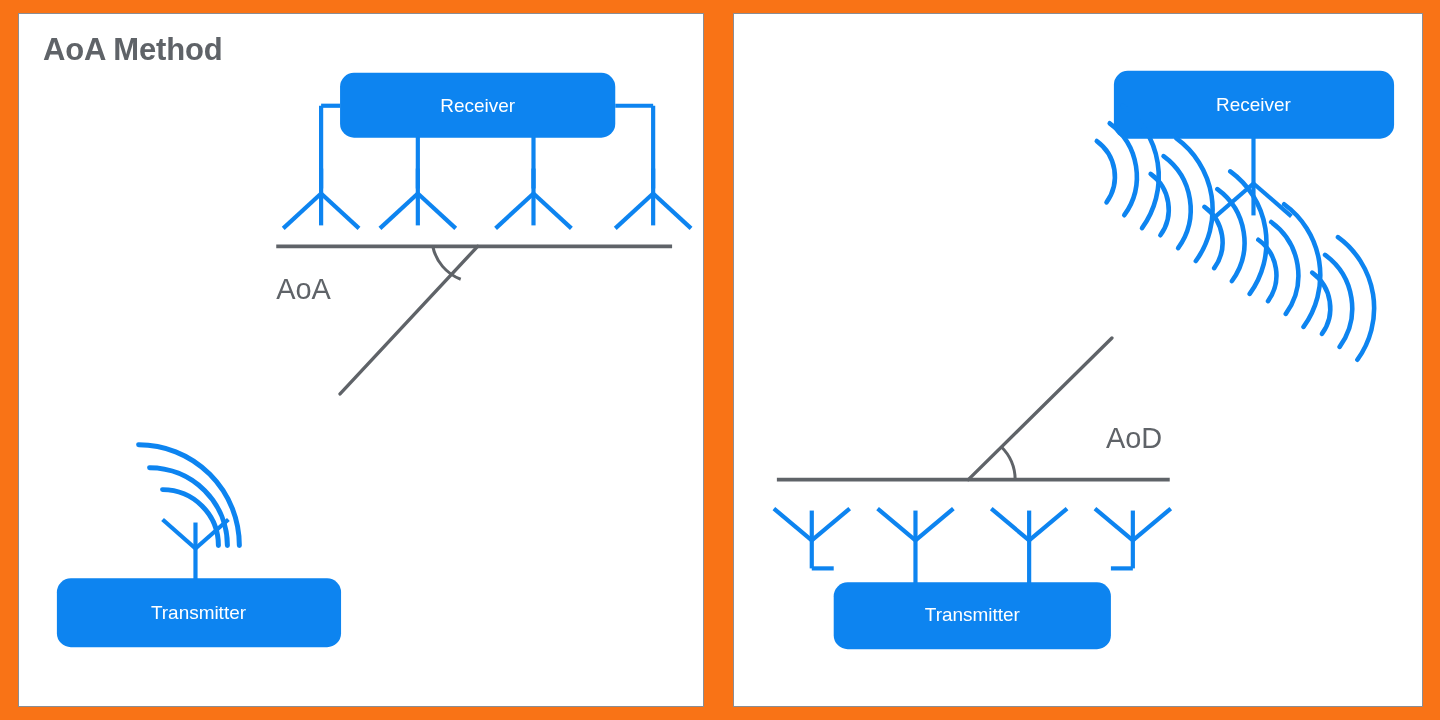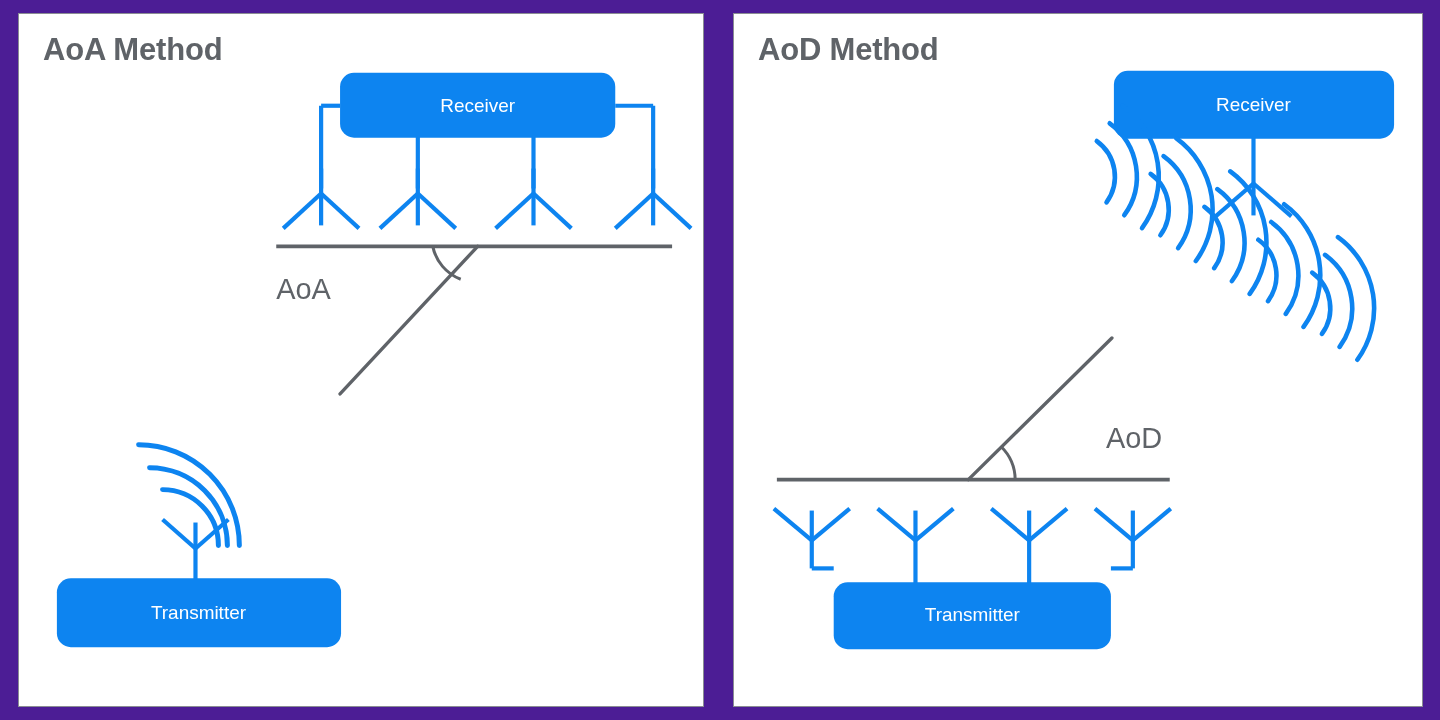--- a/index.html
+++ b/index.html
@@ -1,17 +1,17 @@
 <!DOCTYPE html>
 <html><head>
 <meta charset="utf-8">
 <style>
   html,body{margin:0;padding:0;background:#ffffff;}
   body{width:1440px;height:720px;font-family:"Liberation Sans",sans-serif;overflow:hidden;}
-  .stage{position:relative;width:1440px;height:720px;background:#4c1d95;}
+  .stage{position:relative;width:1440px;height:720px;background:#f97316;}
   .panel{position:absolute;background:#ffffff;border:1.6px solid #8a8d93;box-sizing:border-box;}
   #panel-aoa{left:18px;top:13px;width:686px;height:694px;}
   #panel-aod{left:733px;top:13px;width:690px;height:694px;}
   .panel-title{position:absolute;left:24px;top:18px;font-size:31px;font-weight:bold;color:#5f6368;letter-spacing:-0.2px;}
   .svg-layer{position:absolute;left:0;top:0;width:100%;height:100%;overflow:visible;}
   .box-label{fill:#ffffff;font-family:"Liberation Sans",sans-serif;font-size:19px;text-anchor:middle;dominant-baseline:middle;}
   .angle-label{fill:#5f6368;font-family:"Liberation Sans",sans-serif;font-size:29px;dominant-baseline:middle;}
 </style>
 </head>
 <body>
@@ -82,21 +82,20 @@
 
       <g>
         <rect x="38" y="566" width="285" height="69" rx="14" ry="14" fill="#0d84f0"></rect>
         <text class="box-label" x="180" y="602">Transmitter</text>
       </g>
 
     </svg>
   </div>
 
   <div class="panel" id="panel-aod">
-    <div class="panel-title">AoD Method</div>
 
     <svg class="svg-layer" viewBox="0 0 690 694">
 
       <g>
         <rect x="381" y="57" width="281" height="68" rx="14" ry="14" fill="#0d84f0"></rect>
         <text class="box-label" x="521" y="92">Receiver</text>
       </g>
 
       <g stroke="#0d84f0" stroke-width="4.2" fill="none" stroke-linecap="butt">
         <path d="M 521,123 L 521,202"></path>

